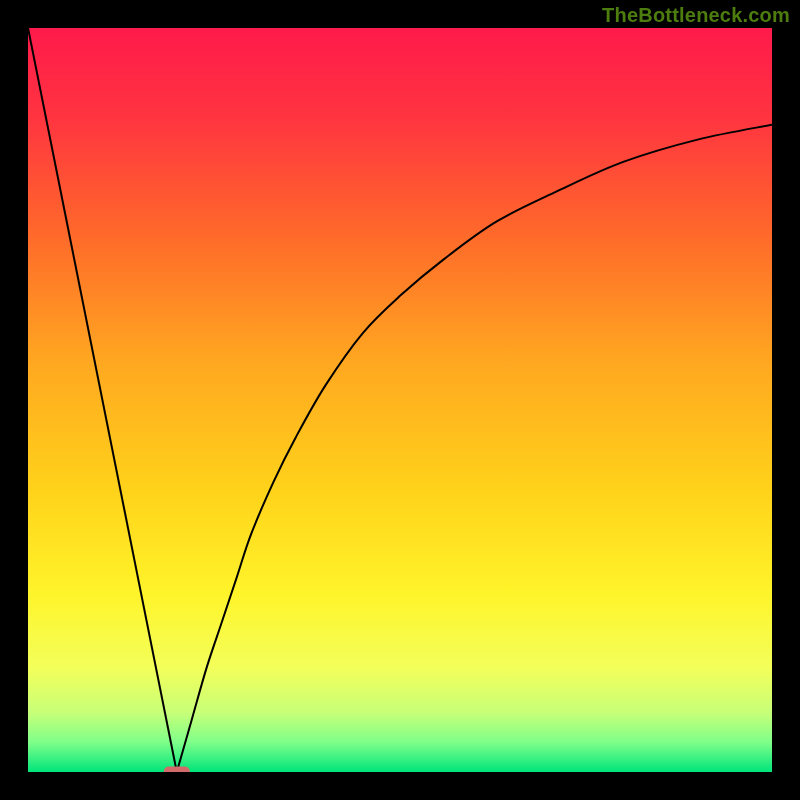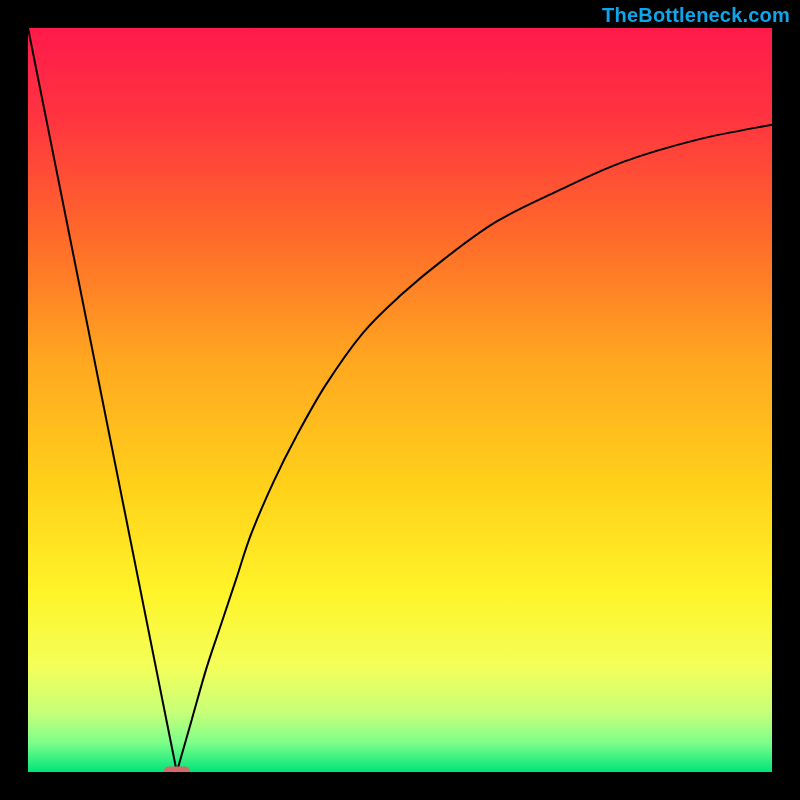--- a/index.html
+++ b/index.html
@@ -22,21 +22,21 @@
     left: 28px;
     top: 28px;
     width: 744px;
     height: 744px;
     overflow: hidden;
   }
   .watermark {
     position: absolute;
     top: 4px;
     right: 10px;
-    color: #0ea5e9;
+    color: #4d7c0f;
     font-size: 20px;
     font-weight: 600;
     letter-spacing: 0.2px;
     user-select: none;
   }
 </style>
 </head>
 <body>
 
 <div class="frame">

